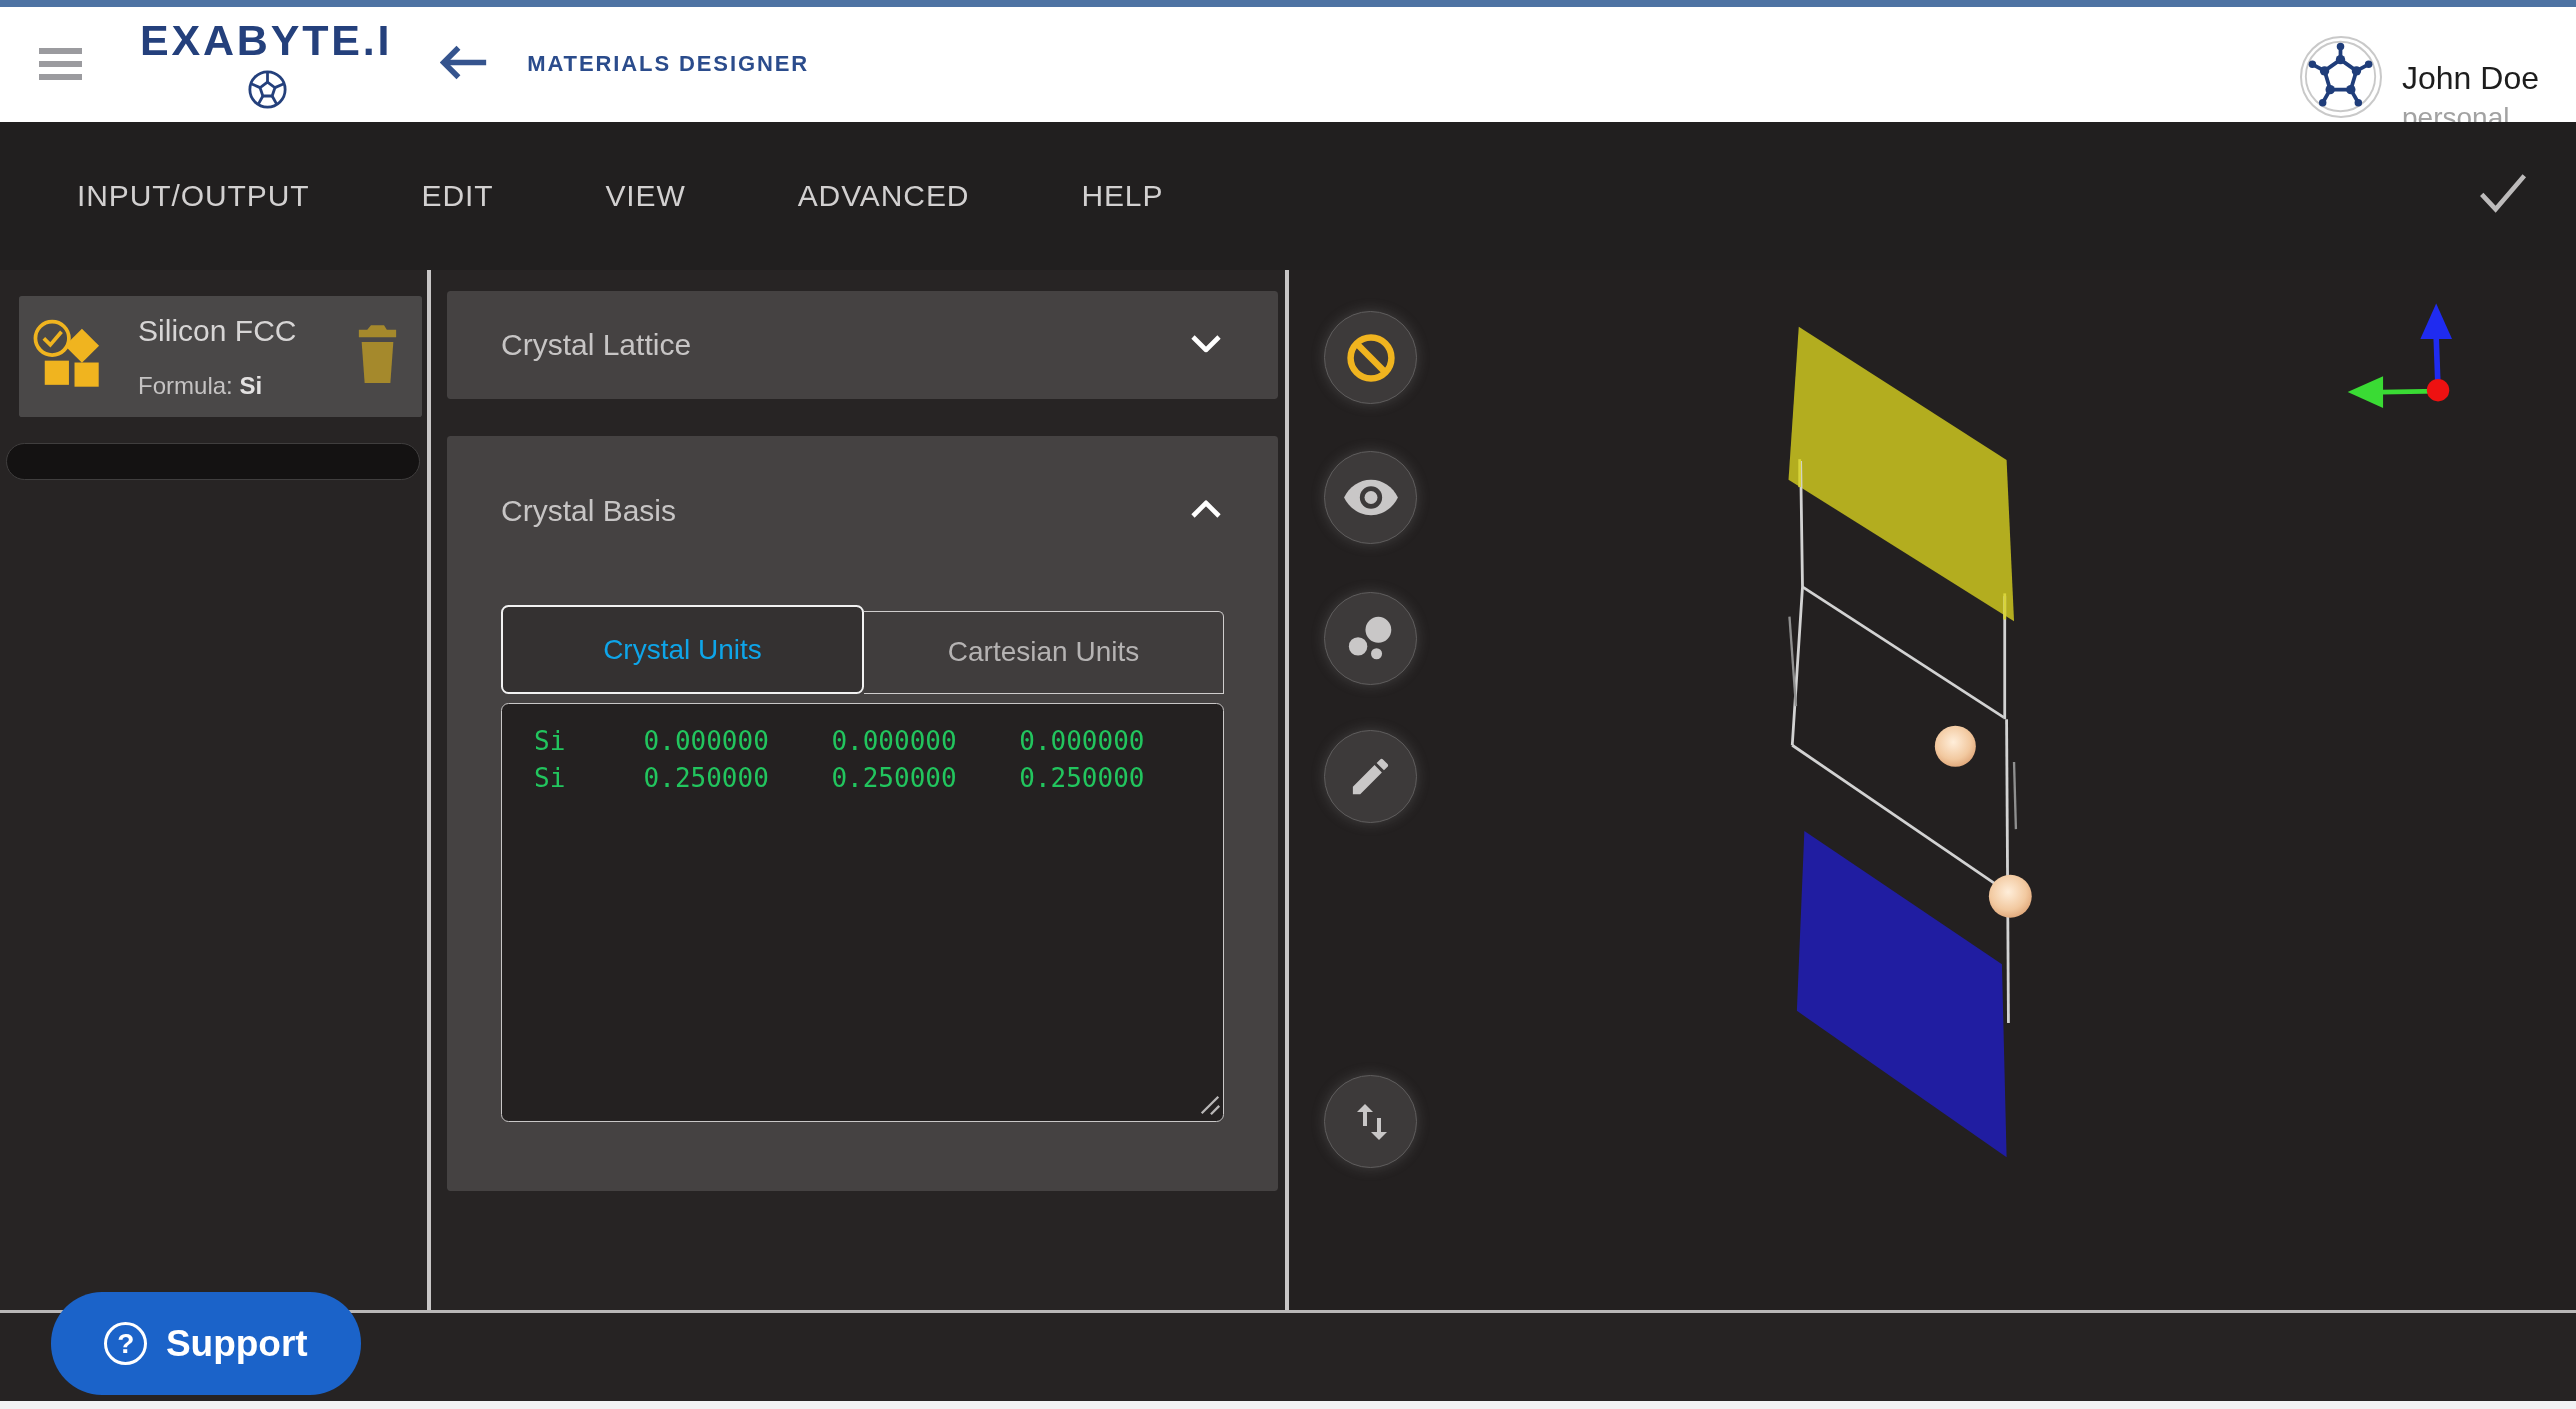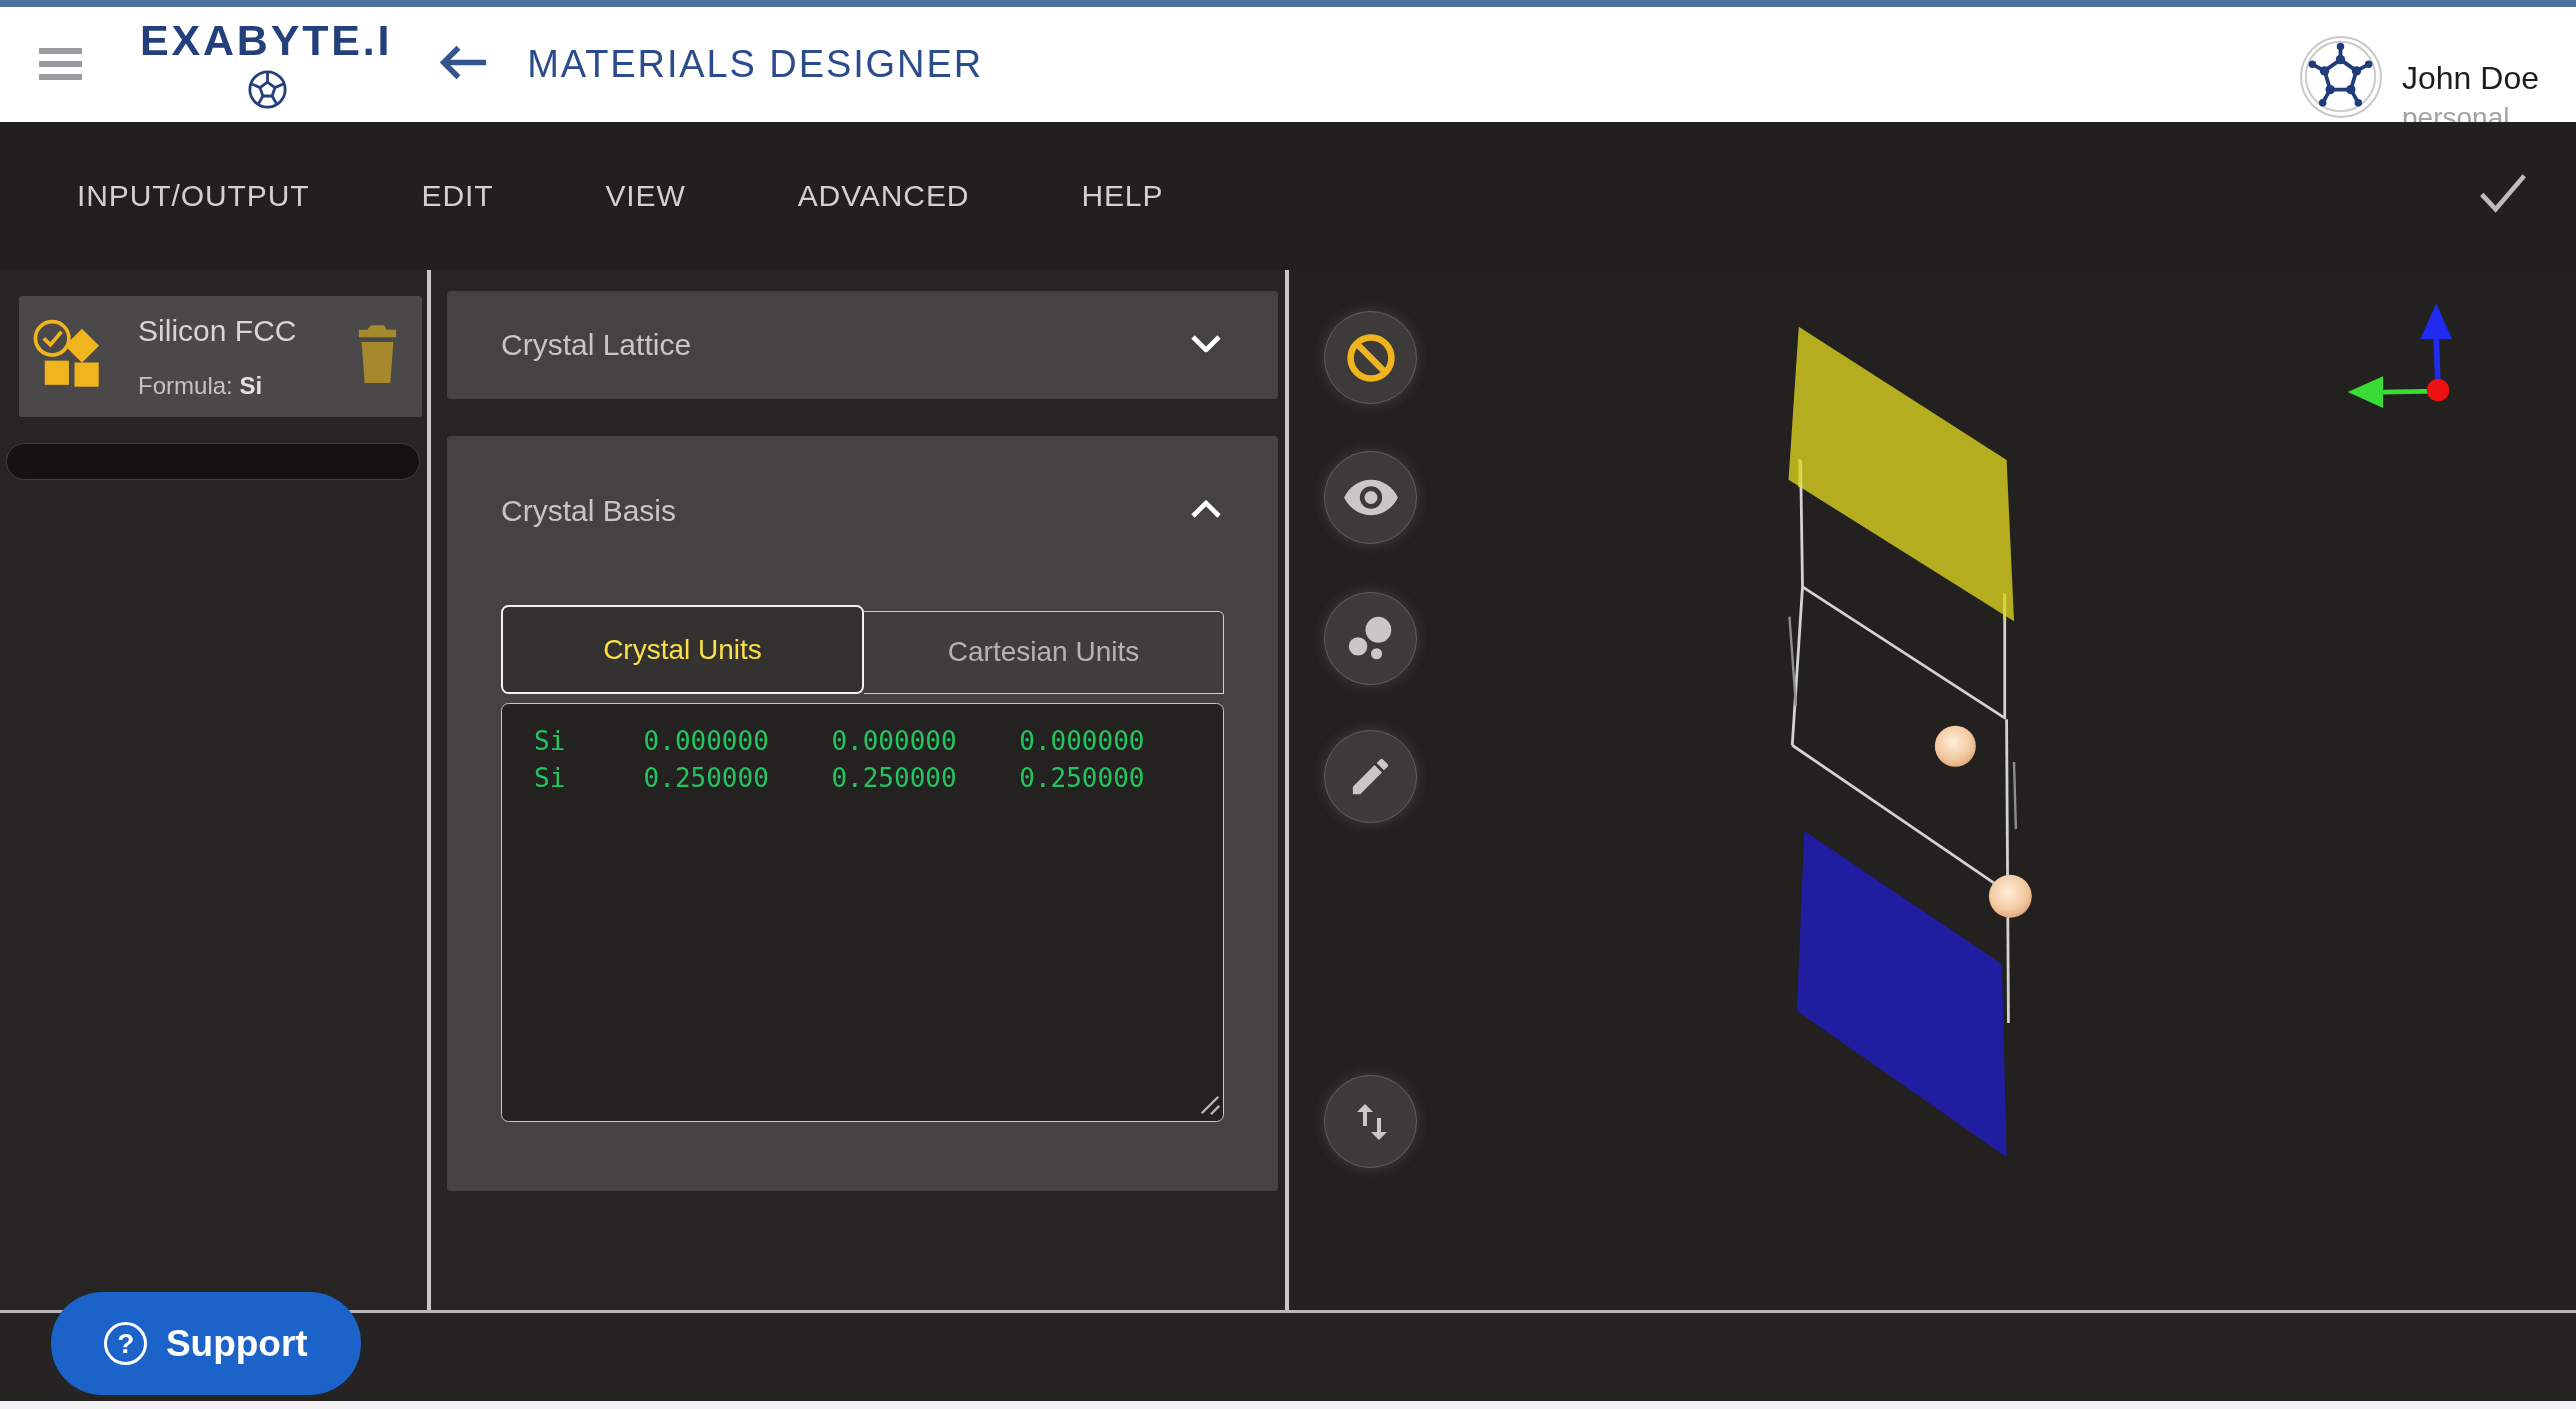--- a/index.html
+++ b/index.html
@@ -19,21 +19,21 @@
   }
   .hamburger { margin-left:39px; width:43px; cursor:pointer; }
   .hamburger .bar { width:43px; height:5.6px; background:#9b9b9f; margin:7.5px 0; }
   .logo { display:flex; align-items:center; margin-left:58px; cursor:pointer;flex-direction:column; }
   .logo-text {
     font-size:43px; font-weight:bold; color:#24407c; letter-spacing:2.8px;
   }
   .logo-ball { margin-left:1.9px; margin-top:5.6px; }
   .back-arrow { margin-left:48px; cursor:pointer; }
   .page-title {
-    margin-left:39px; font-size:38px; font-weight:400; color:#2b4c8c; letter-spacing:1.9px;
+    margin-left:39px; font-size:22px; font-weight:700; color:#2b4c8c; letter-spacing:1.9px;
   }
   .user-block { position:absolute; right:37px; top:13px; display:flex; align-items:center; cursor:pointer; }
   .avatar { width:82px; height:82px; border-radius:50%; border:2.8px solid #c9c9c9; background:#fff;
             display:flex; align-items:center; justify-content:center; }
   .user-names { margin-left:20.5px;margin-top:40px; }
   .user-name { font-size:32px; color:#1d1d1d; }
   .user-account { font-size:28px; color:#a2a2a2; margin-top:5.6px; }
 
   
   .menubar {
@@ -80,21 +80,21 @@
   .panel-chevron { position:absolute; right:56px; top:50%; transform:translateY(-50%); }
 
   .tabs {
     position:absolute; left:54px; top:169px; width:723px; height:89px; display:flex;
   }
   .tab {
     flex:1; display:flex; align-items:center; justify-content:center;
     font-size:28px; cursor:pointer;
   }
   .tab.active {
-    border:2.8px solid #f2f2f2; border-radius:7.5px; background:#343131; color:#fde047; z-index:2;
+    border:2.8px solid #f2f2f2; border-radius:7.5px; background:#343131; color:#0ea5e9; z-index:2;
   }
   .tab.inactive {
     border:0.9px solid #cfcdcd; border-left:none; border-radius:0 5.6px 0 0;
     background:#403d3d; color:#b5b3b3; margin-top:5.6px;
   }
   .coords-box {
     position:absolute; left:54px; top:267px; width:723px; height:419px;
     background:#242121; border:1.9px solid #c9c7c7; border-radius:7.5px;
     color:#22c55e; font-family:"DejaVu Sans Mono","Liberation Mono",monospace;
     font-size:26px; line-height:37px; padding:18.6px 32px; white-space:pre;

